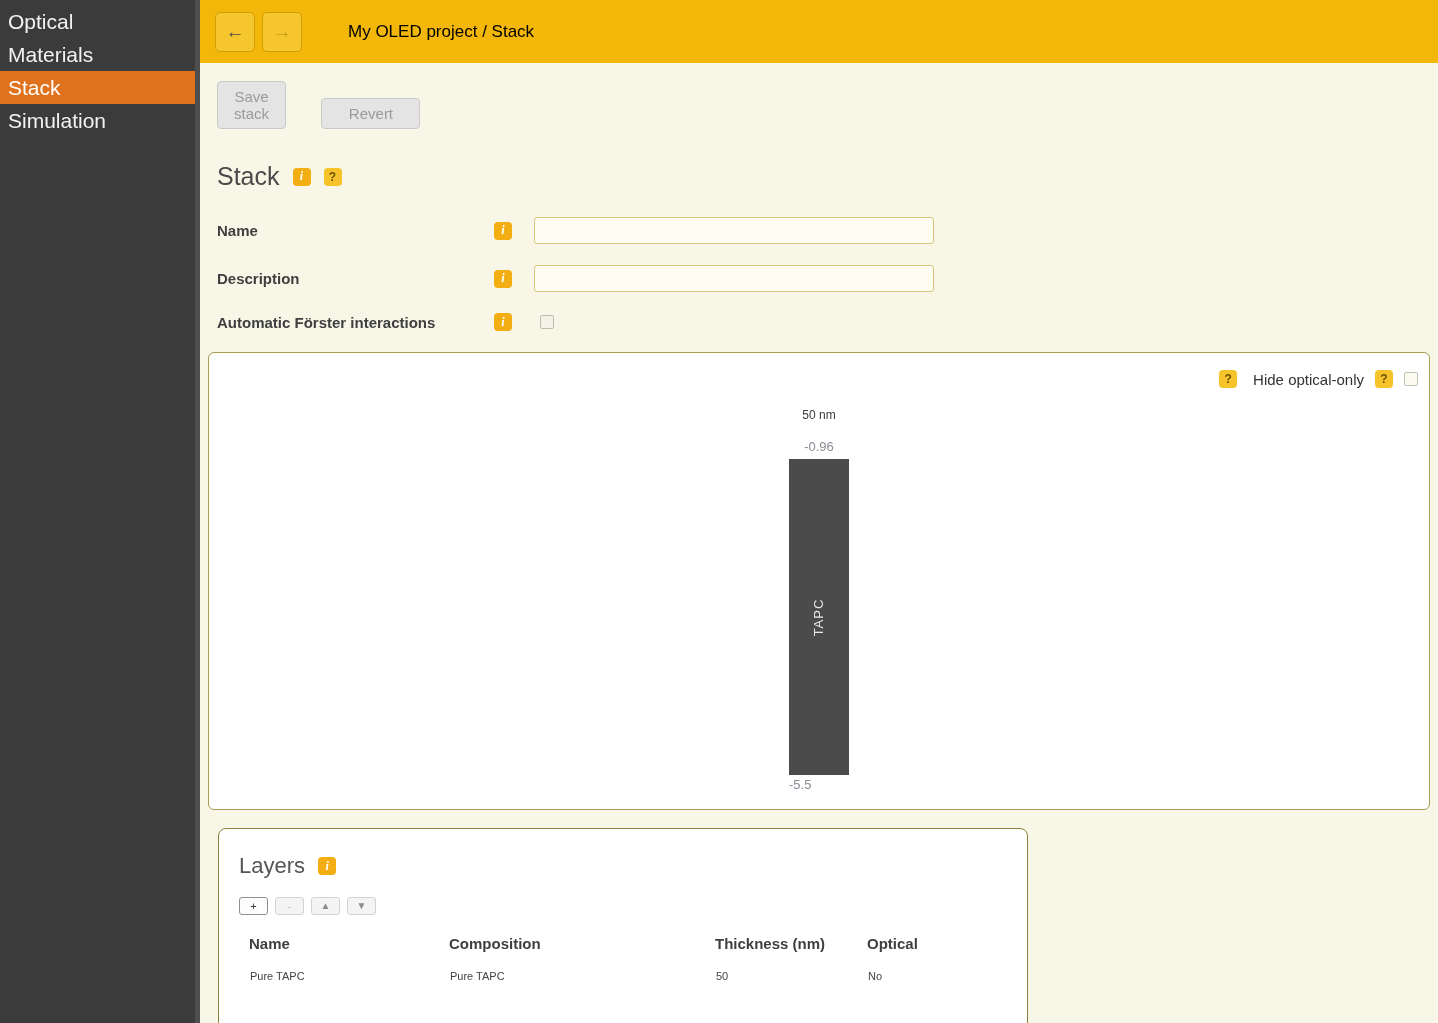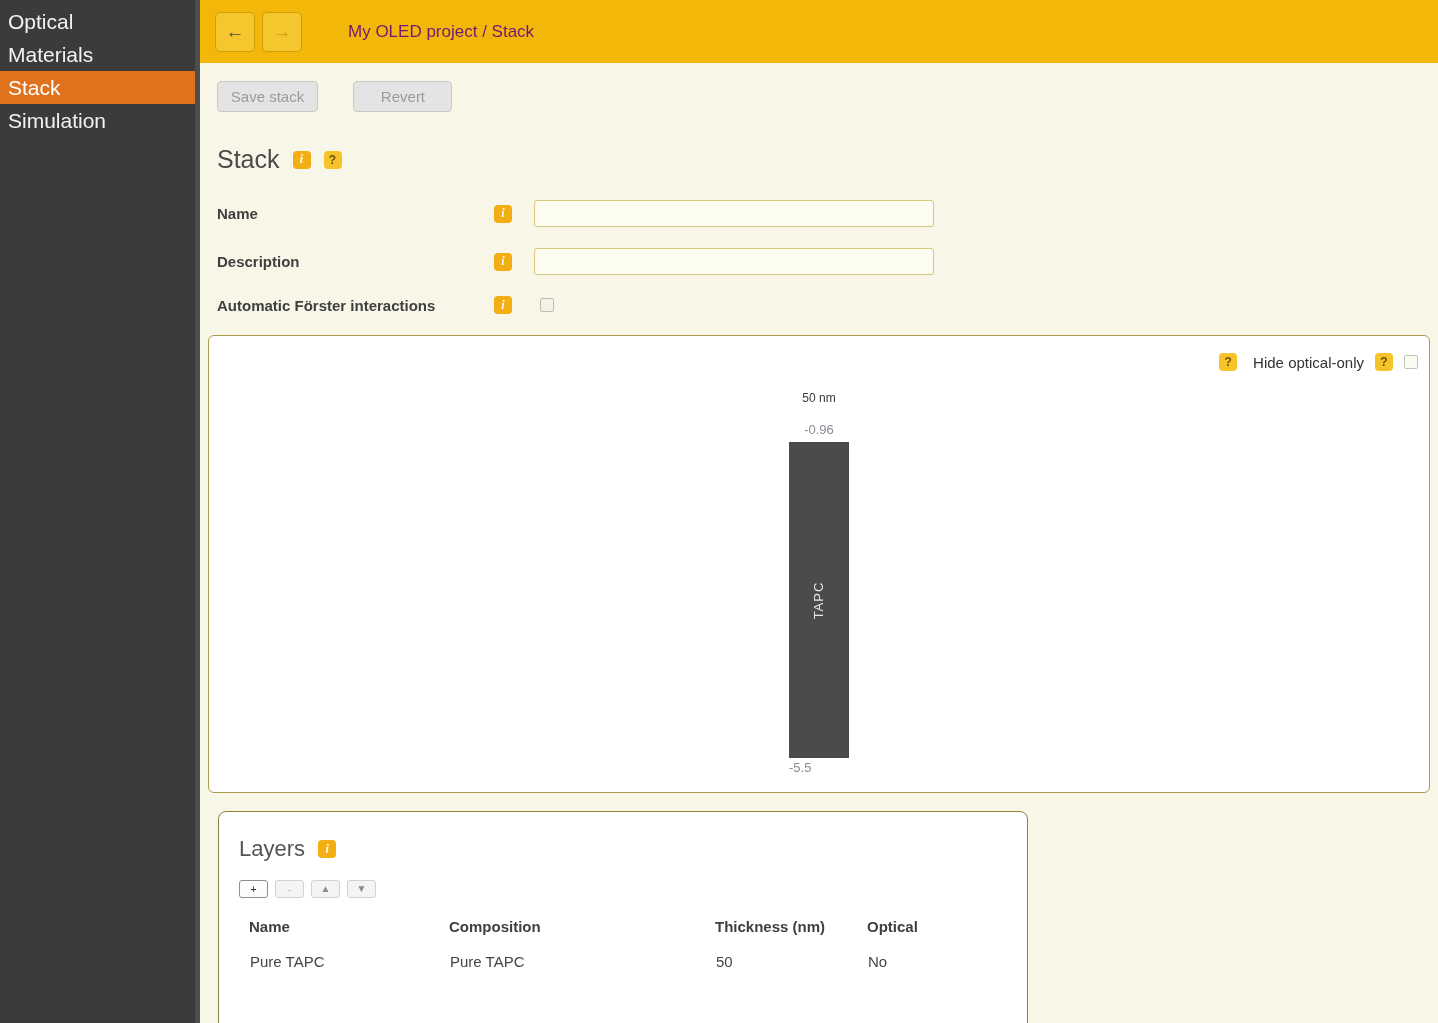--- a/index.html
+++ b/index.html
@@ -56,33 +56,33 @@
     font-size: 19px;
     margin-left: 7px;
     cursor: pointer;
     color: #4a4a4a;
     display: flex; align-items: center; justify-content: center;
   }
   .nav-btn.disabled { color: #c79b17; }
   .breadcrumb {
     margin-left: 46px;
     font-size: 17px;
-    color: #701a75;
+    color: #000000;
   }
 
   .content { flex: 1; padding: 18px 8px 0 17px; }
 
   .action-btn {
     background: #e4e4e4;
     border: 1px solid #c9c9c9;
     border-radius: 4px;
     color: #9b9b9b;
     font-size: 15px;
     padding: 6px 0;
-    width: 101px;
+    width: 69px;
     text-align: center;
   }
   .action-btn + .action-btn { margin-left: 31px; width: 99px; }
 
   .section-title-row {
     margin-top: 33px;
     display: flex; align-items: center;
   }
   .section-title { font-size: 25px; color: #4a4a4a; font-weight: 400; }
   .icon-badge {
@@ -218,21 +218,21 @@
   .mini-btn.tri { color: #8b8b8b; font-size: 10px; }
 
   .layers-table { margin-top: 16px; width: 100%; border-collapse: collapse; }
   .layers-table th {
     text-align: left;
     font-size: 15px; font-weight: bold; color: #3f3f3f;
     padding: 4px 0 4px 10px;
   }
   .layers-table td {
     text-align: left;
-    font-size: 15px; color: #444;
+    font-size: 11px; color: #444;
     padding: 14px 0 4px 11px;
   }
   .col-name { width: 200px; }
   .col-comp { width: 266px; }
   .col-thick { width: 152px; }
 </style>
 </head>
 <body>
 
 <nav class="sidebar">

